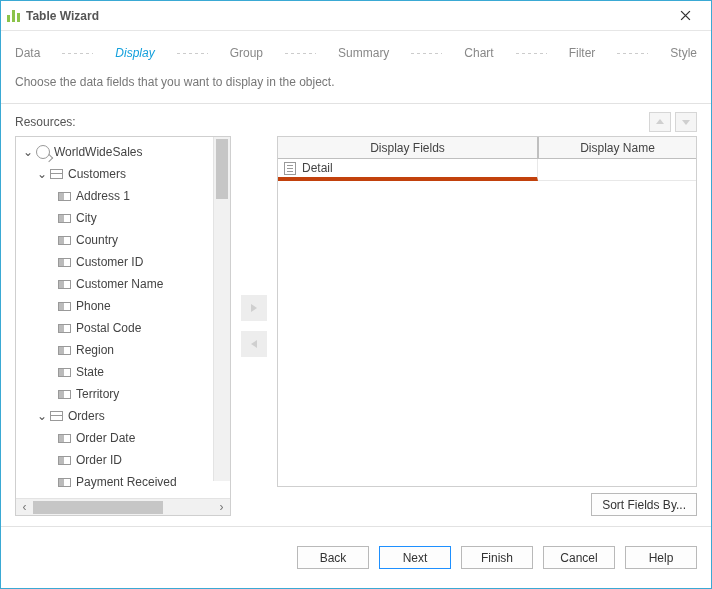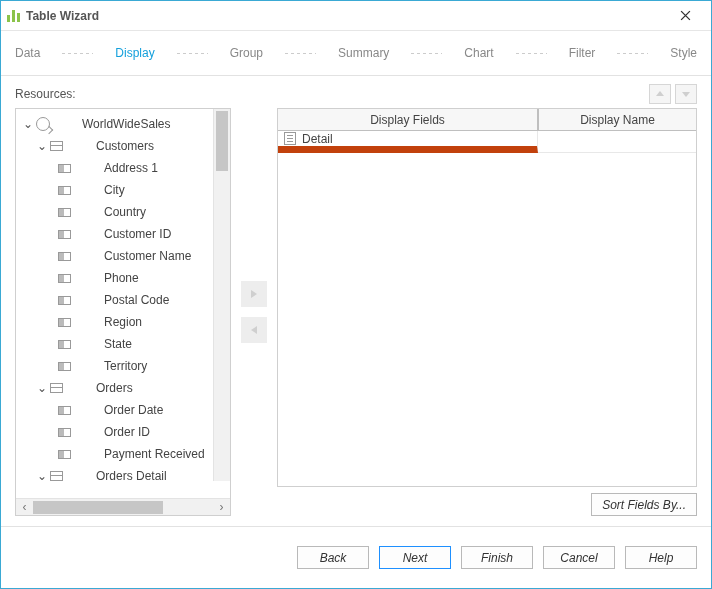--- a/index.html
+++ b/index.html
@@ -37,21 +37,21 @@
   .close-btn svg { width:11px; height:11px; }
   
   .stepbar {
     height: 44px;
     display:flex;
     align-items:center;
     padding: 0 14px;
     gap: 16px;
   }
   .step { font-size:12px; color:#888; cursor:pointer; }
-  .step.active { color:#14a0dc; }
+  .step.active { color:#14a0dc;font-style:italic; }
   .step-sep {
     flex:1;
     height:1px;
     background: repeating-linear-gradient(to right,#ccc 0 3px,transparent 3px 6px);
     margin:0 6px;
   }
   
   .instruction {
     padding: 0 14px 14px 14px;
     color:#777;
@@ -98,21 +98,21 @@
   .tree-row { display:flex; align-items:center; height:22px; white-space:nowrap; }
   .exp { width:12px; text-align:center; color:#555; cursor:pointer; }
   .icon-db { width:14px; height:14px; border:1.5px solid #999; border-radius:50%; margin:0 4px 0 2px; position:relative;}
   .icon-db::after{content:"";position:absolute;width:5px;height:5px;border-right:1.5px solid #999;border-bottom:1.5px solid #999;transform:rotate(-45deg);right:-3px;bottom:-3px;}
   .icon-table { width:13px; height:10px; border:1px solid #999; background:#fff; margin:0 5px 0 2px; position:relative;}
   .icon-table::before{content:"";position:absolute;left:0;right:0;top:3px;height:1px;background:#999;}
   .icon-field { width:13px; height:9px; border:1px solid #999; background:linear-gradient(to right,#bbb 50%,#fff 50%); margin:0 5px 0 2px;}
   .ind1 { padding-left: 4px; }
   .ind2 { padding-left: 18px; }
   .ind3 { padding-left: 38px; }
-  .tree-row .label { cursor:default;margin-left:28px; }
+  .tree-row .label { cursor:default; }
   
   .vscroll {
     position:absolute; right:0; top:0; bottom:17px; width:17px;
     background:#f1f1f1; border-left:1px solid #e3e3e3;
   }
   .vscroll .thumb {
     position:absolute; left:2px; right:2px; top:2px; height:60px;
     background:#c6c6c6;
   }
   .hscroll {
@@ -135,30 +135,30 @@
   .th {
     border:1px solid #bfbfbf; border-top:none; background:#f7f7f7;
     display:flex; align-items:center; justify-content:center;
     font-size:12px; color:#444;
   }
   .th:first-child { flex: 0 0 260px; border-left:none;}
   .th:last-child { flex:1; border-right:none;}
   .tbody { flex:1; }
   .trow { display:flex; height:22px; }
   .td { display:flex; align-items:center; font-size:12px; padding:0 6px;}
-  .td:first-child{ flex:0 0 260px; border-right:1px solid #e8e8e8; border-bottom:7px solid #c2410c;}
+  .td:first-child{ flex:0 0 260px; border-right:1px solid #e8e8e8; border-bottom:4px solid #c2410c;}
   .td:last-child{ flex:1; border-bottom:1px solid #e8e8e8;}
   .icon-detail { width:12px; height:13px; border:1px solid #999; background:#fff; margin-right:6px; position:relative;}
   .icon-detail::before{content:"";position:absolute;left:2px;right:2px;top:2px;height:1px;background:#999;box-shadow:0 3px 0 #999,0 6px 0 #999;}
   .sort-row { display:flex; justify-content:flex-end; margin-top:6px;}
   .btn {
     height:23px; min-width:72px; padding:0 10px;
     border:1px solid #b9b9b9; background:#fdfdfd;
     font-size:12px; color:#333; cursor:pointer;
-    display:inline-flex; align-items:center; justify-content:center;font-style:italic;
+    display:inline-flex; align-items:center; justify-content:center;
   }
   .btn.primary { border-color:#1e90ff; }
   
   .footer {
     height:62px; border-top:1px solid #e2e2e2; margin-top:10px;
     display:flex; align-items:center; justify-content:flex-end;
     padding:0 14px; gap:10px;
   }
 </style>
 </head>
@@ -189,20 +189,21 @@
     <span class="step-sep"></span>
     <span class="step">Summary</span>
     <span class="step-sep"></span>
     <span class="step">Chart</span>
     <span class="step-sep"></span>
     <span class="step">Filter</span>
     <span class="step-sep"></span>
     <span class="step">Style</span>
   </div>
 
+  <div class="instruction">Choose the data fields that you want to display in the object.</div>
   <div class="divider"></div>
 
   <div class="main">
     <div class="resources-row">
       <span class="resources-label">Resources:</span>
       <div class="arrow-btns">
         <div class="sq-btn">
             <svg width="10" height="10">
               <path d="M5 2 L9 7 L1 7 Z" fill="#cfcfcf"></path>
             </svg>

